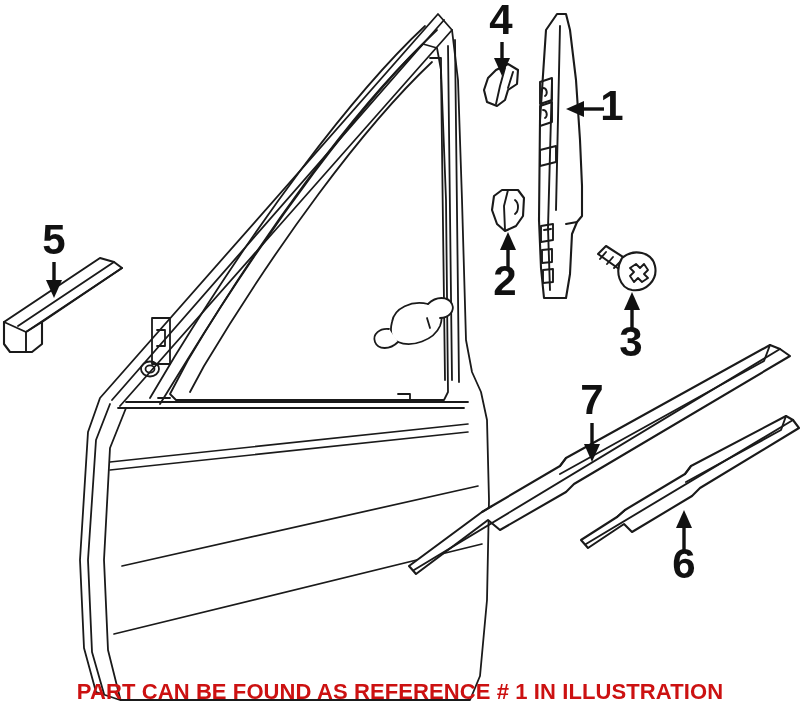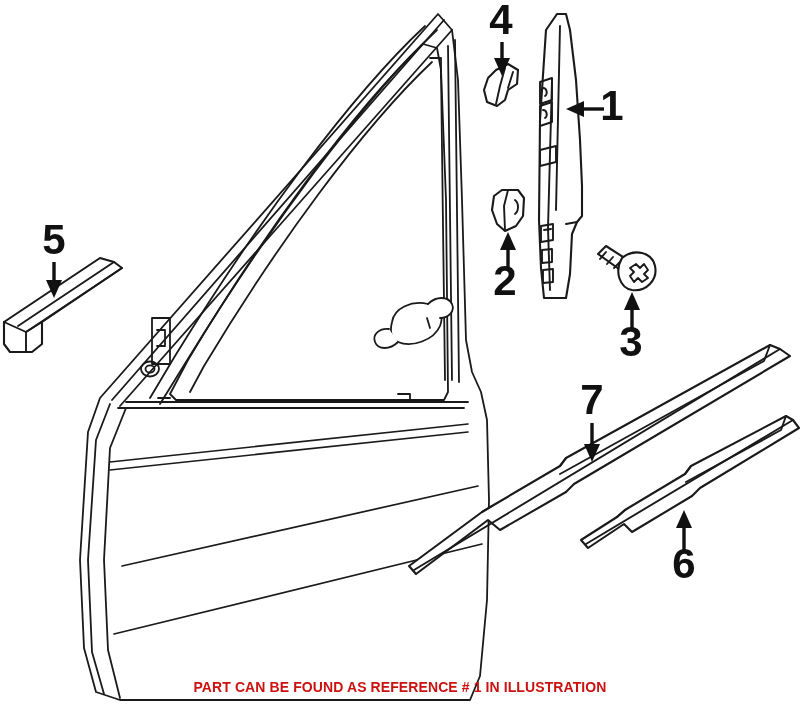--- a/index.html
+++ b/index.html
@@ -78,21 +78,21 @@
     letter-spacing: 0px;
   }
   .footer-note {
     position: absolute;
     left: 0;
     top: 679px;
     width: 800px;
     text-align: center;
     color: #cc1111;
     font-family: "Liberation Sans", sans-serif;
-    font-size: 14px;
+    font-size: 22px;
     font-weight: 700;
     letter-spacing: 0.1px;
     white-space: nowrap;
   }
 </style>
 </head>
 <body>
 
 <div id="diagram-root">
 

